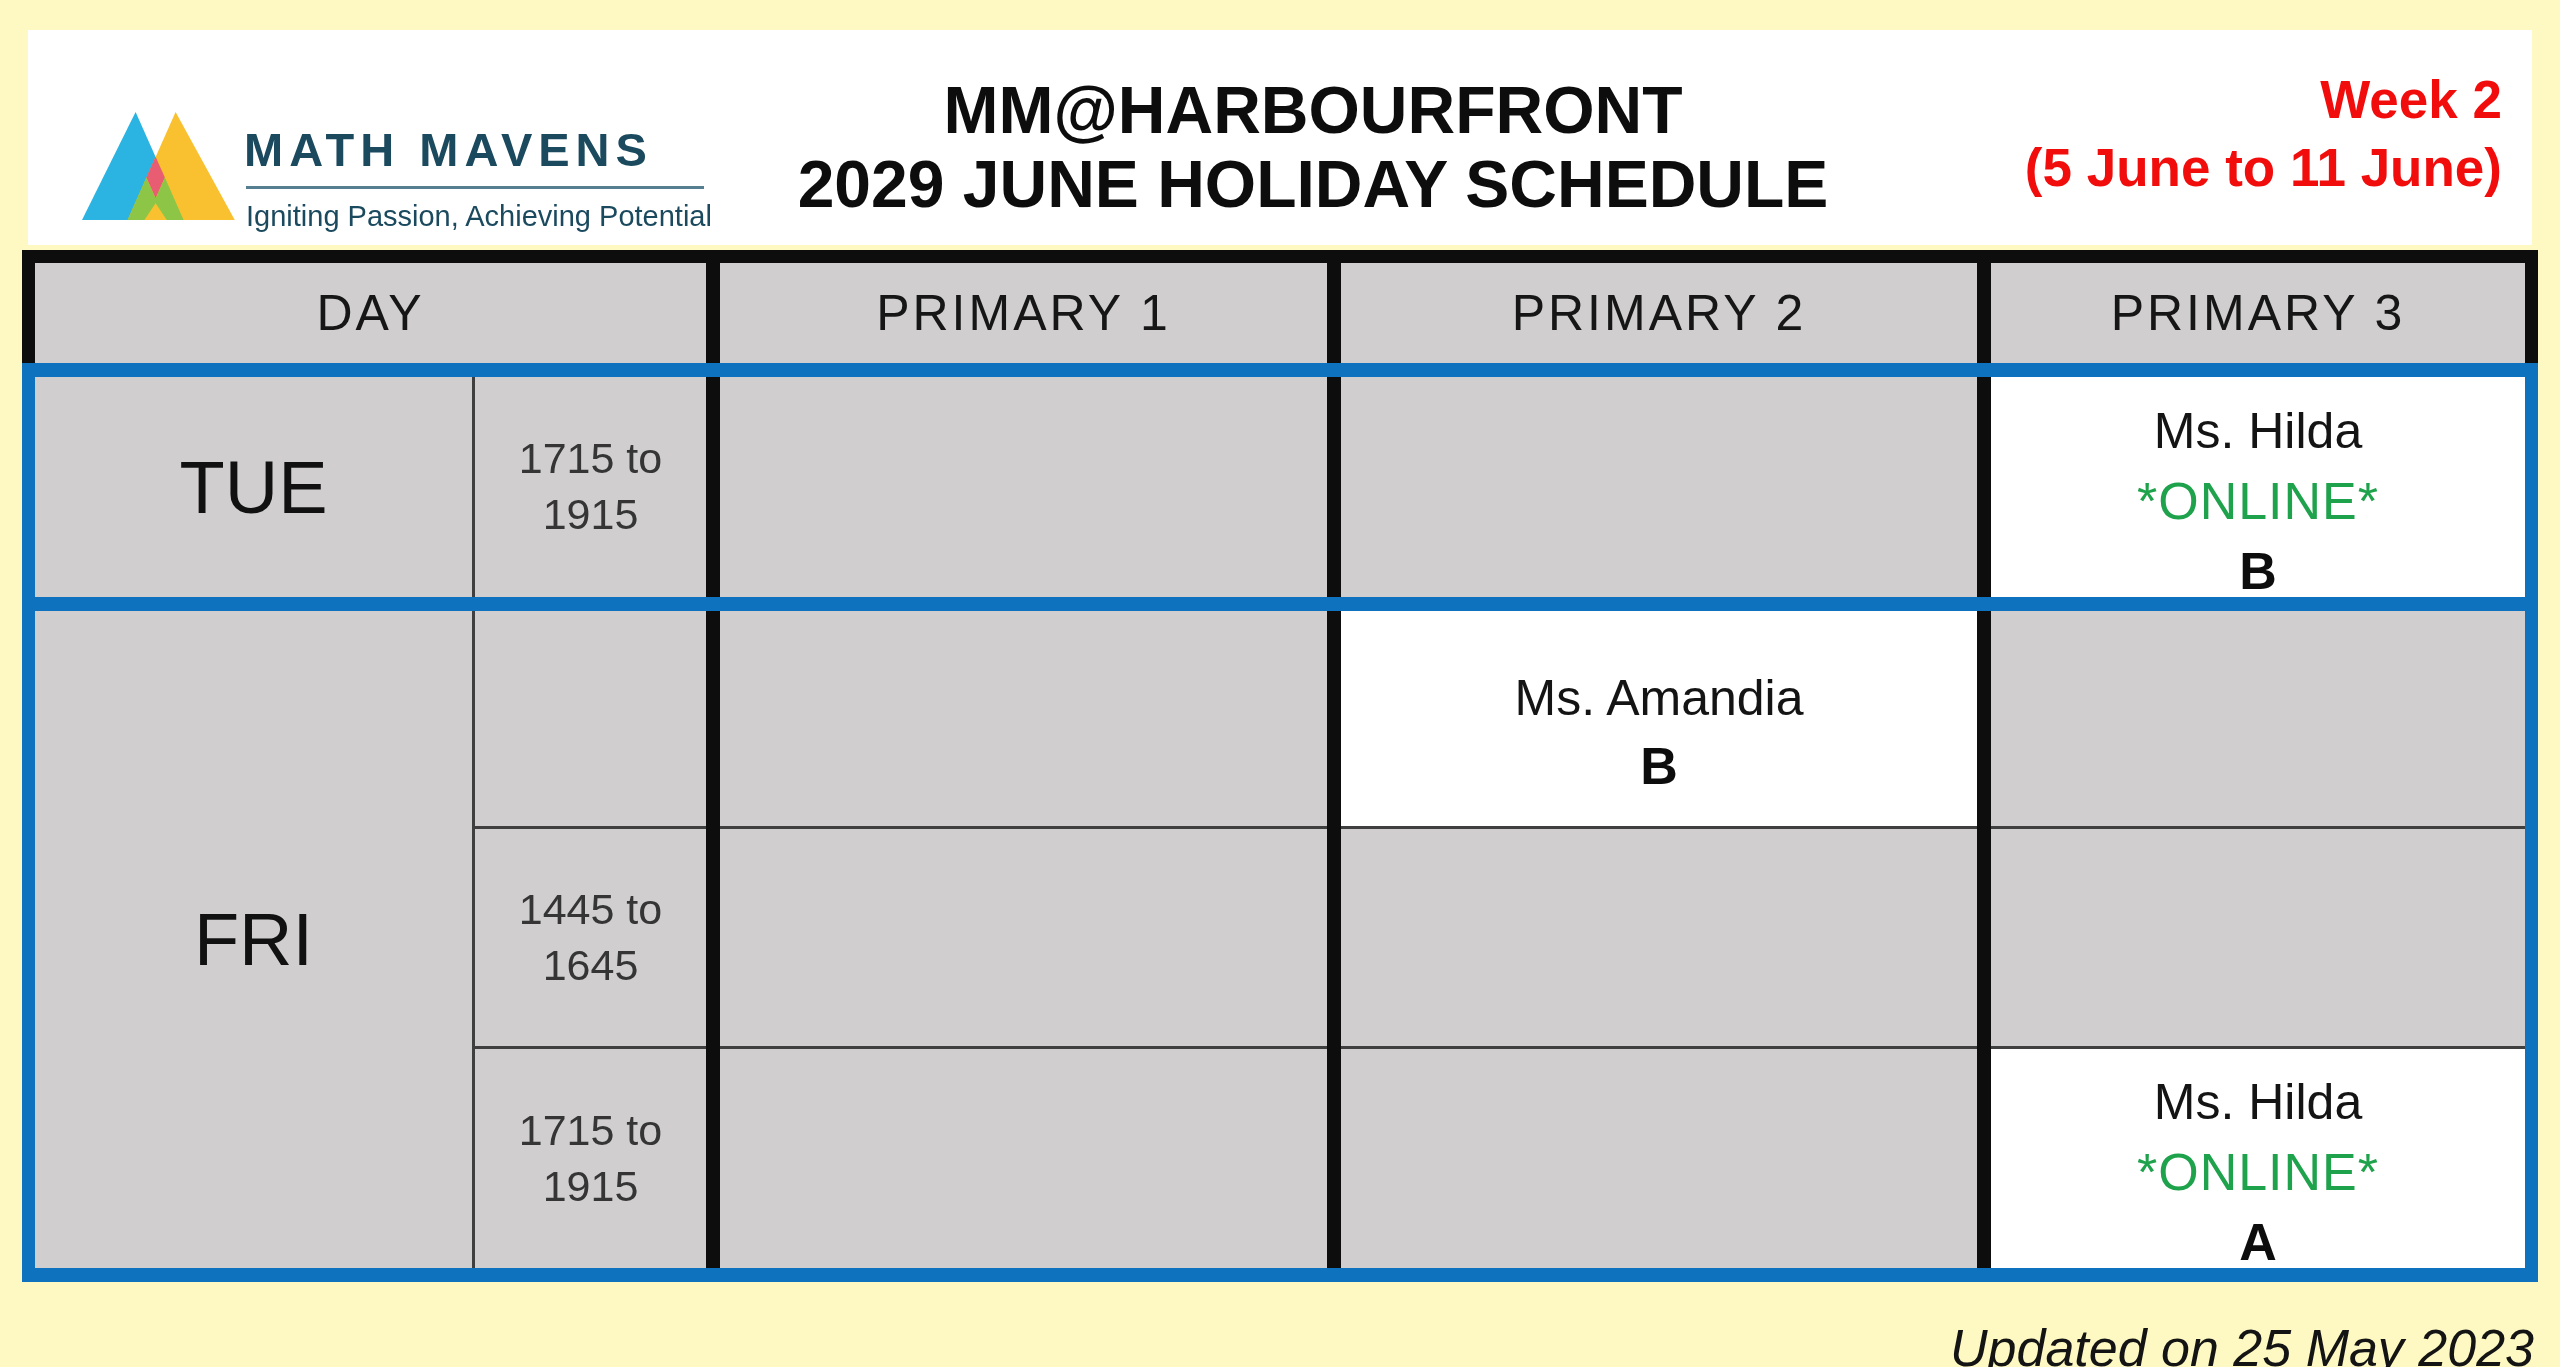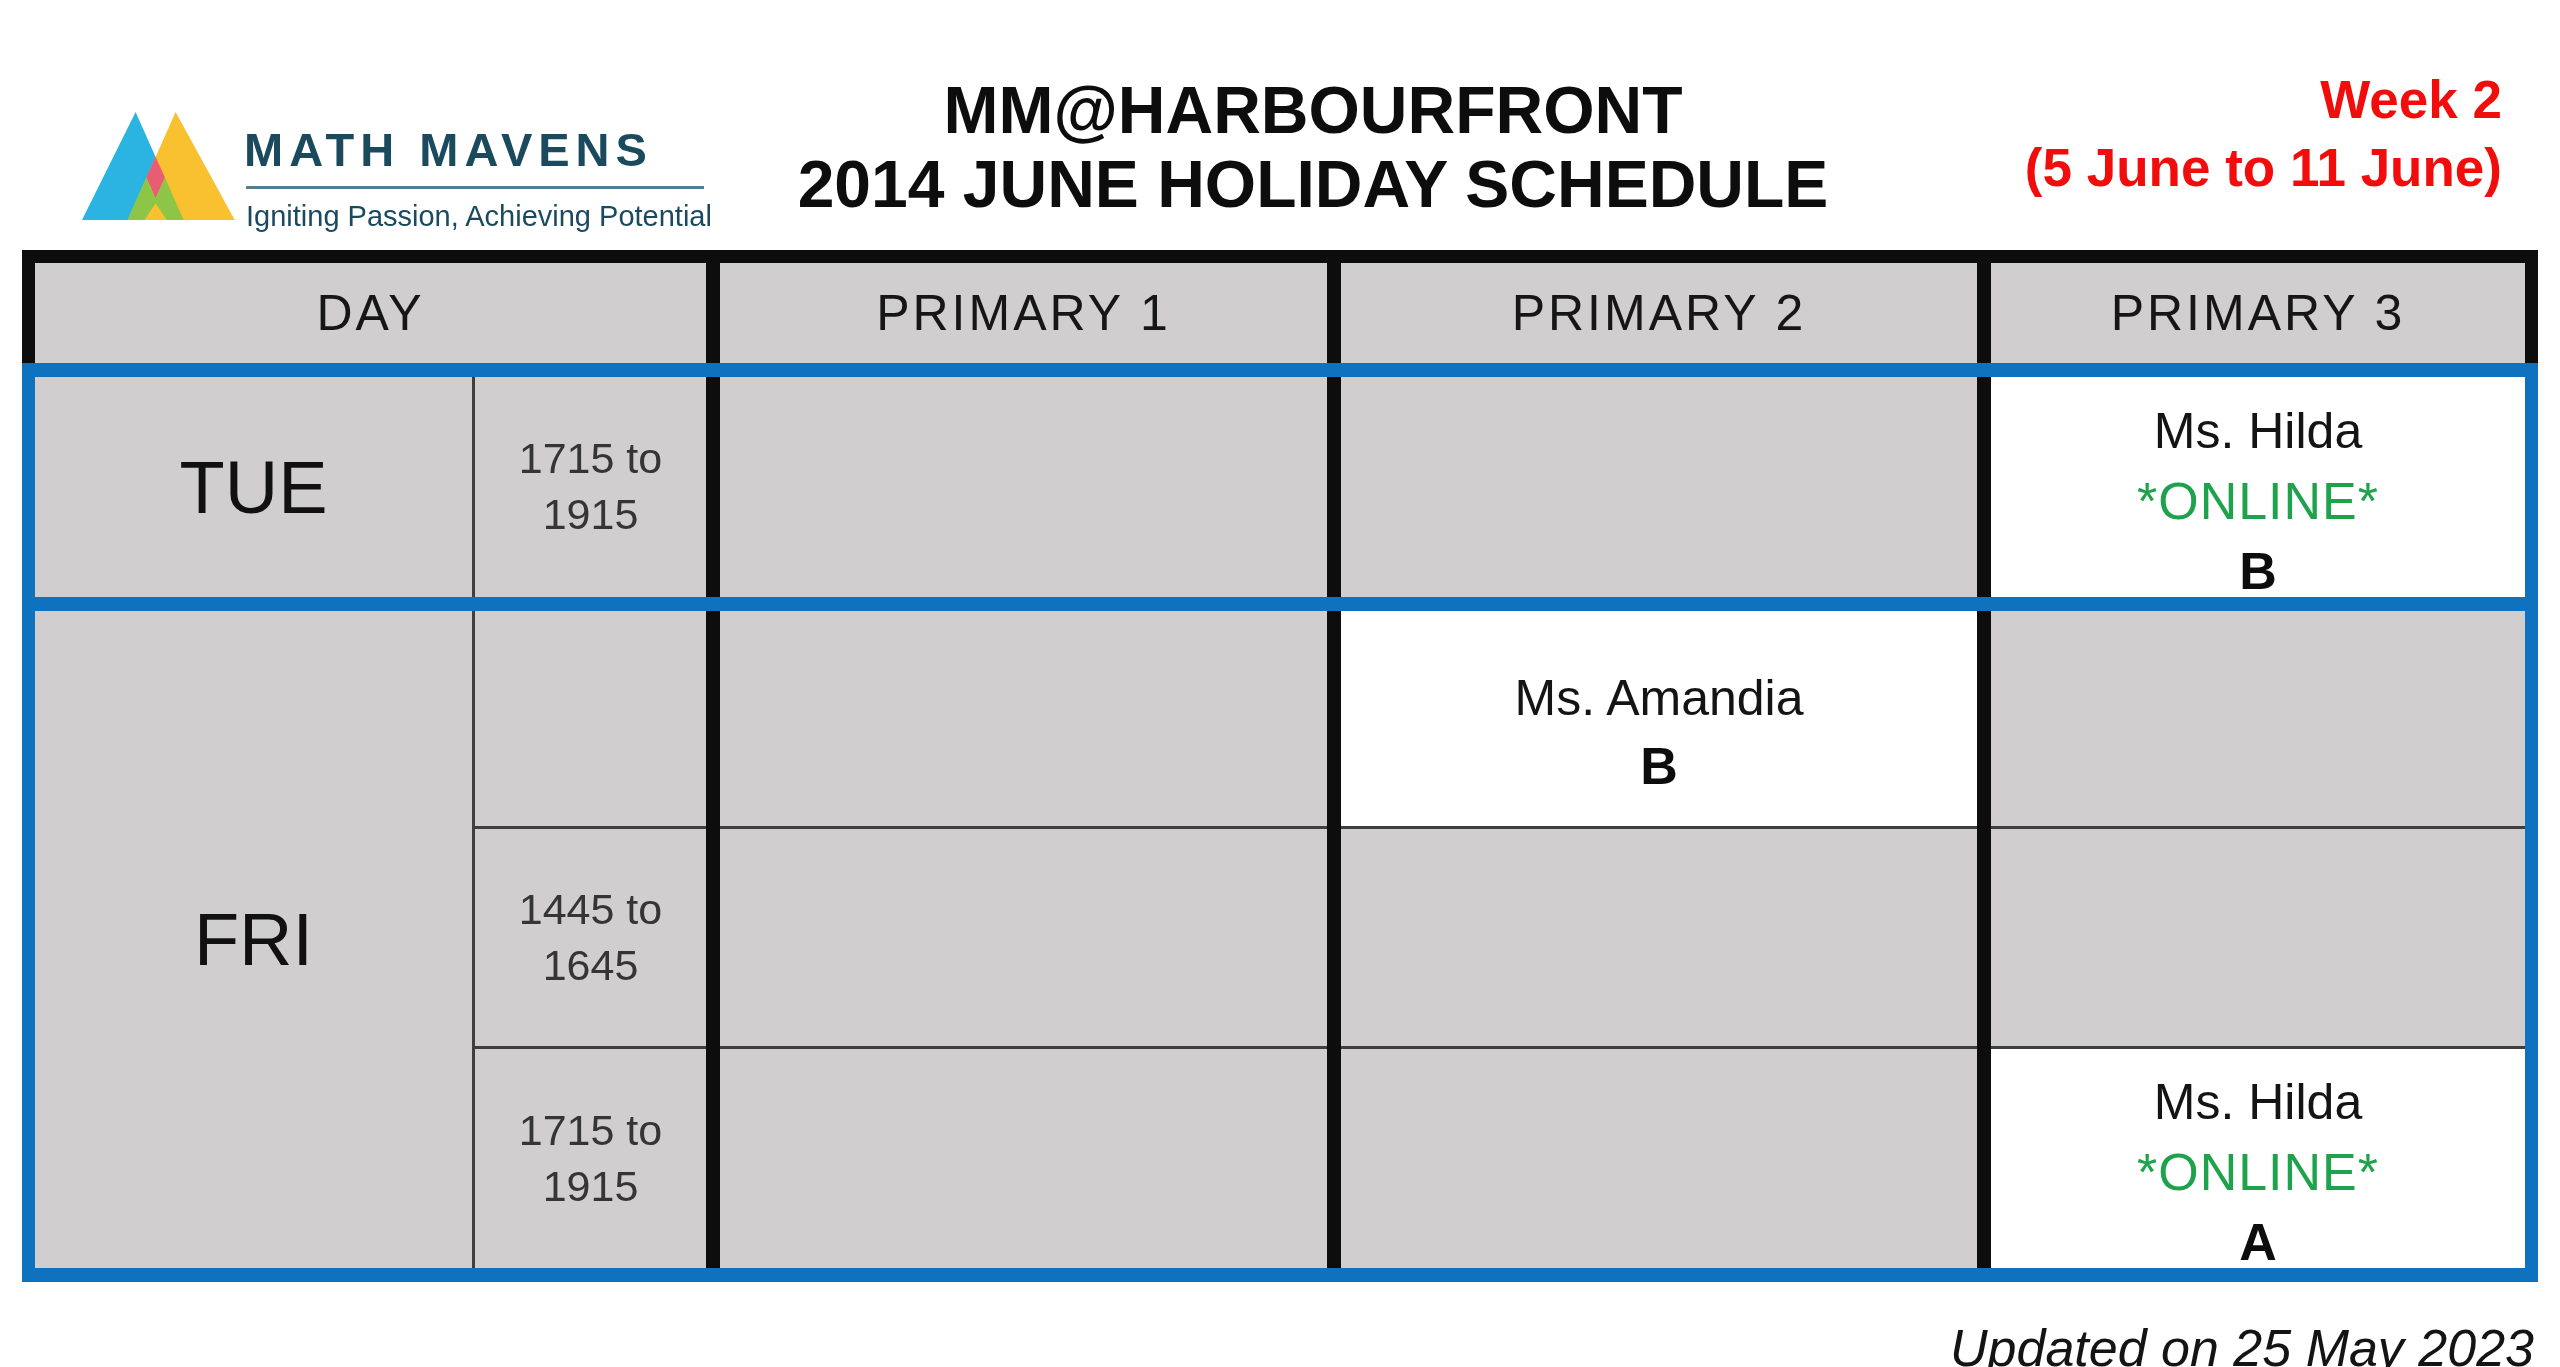--- a/index.html
+++ b/index.html
@@ -1,17 +1,17 @@
 <!DOCTYPE html>
 <html><head>
 <meta charset="utf-8">
 <style>
   html,body{margin:0;padding:0;}
   body{background:#9fb6bd;font-family:"Liberation Sans", sans-serif;}
-  .page{position:relative;width:2560px;height:1367px;background:#ffffff;overflow:hidden;}
+  .page{position:relative;width:2560px;height:1367px;background:#fef9c3;overflow:hidden;}
 
   
   .band{position:absolute;left:28px;top:30px;width:2504px;height:215px;background:#ffffff;}
   .logo-svg{position:absolute;left:50px;top:60px;width:160px;height:152px;}
   .brand{position:absolute;left:216px;top:92px;font-size:47px;font-weight:bold;letter-spacing:6px;color:#1b4a5f;white-space:nowrap;}
   .brand-rule{position:absolute;left:218px;top:156px;width:458px;height:3px;background:#557f90;}
   .tagline{position:absolute;left:218px;top:170px;font-size:29px;color:#1b4a5f;white-space:nowrap;}
   .title{position:absolute;left:700px;top:44px;width:1170px;text-align:center;font-size:66px;line-height:1.12;font-weight:bold;color:#0d0d0d;letter-spacing:0px;}
   .week{position:absolute;right:30px;top:36px;text-align:right;font-size:53px;line-height:1.28;font-weight:bold;color:#f20d0d;white-space:nowrap;}
 
@@ -44,21 +44,21 @@
       <polygon points="122,5 62,140 196,140" fill="#f9c12f"></polygon>
       <polygon points="97,61 108.6,87 97,113 85.4,87" fill="#e95d72"></polygon>
       <polygon points="85.4,87 62,140 83,140 97,119 111,140 132,140 108.6,87 97,113" fill="#8dc646"></polygon>
     </svg>
     <div class="brand">MATH MAVENS</div>
     <div class="brand-rule"></div>
     <div class="tagline">Igniting Passion, Achieving Potential</div>
 
     <div class="title">
       <div>MM@HARBOURFRONT</div>
-      <div>2014 JUNE HOLIDAY SCHEDULE</div>
+      <div>2029 JUNE HOLIDAY SCHEDULE</div>
     </div>
 
     <div class="week">
       <div>Week 2</div>
       <div>(5 June to 11 June)</div>
     </div>
   </div>
 
   <div class="table">
 

